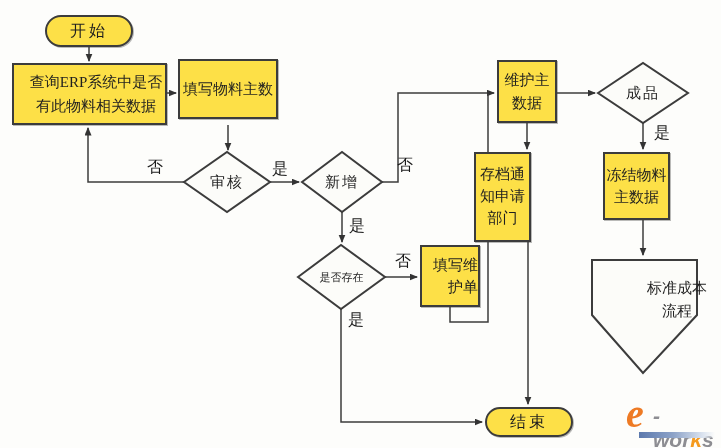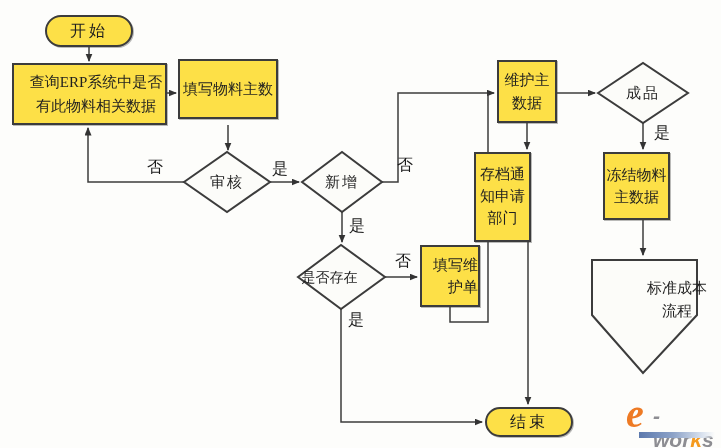--- a/index.html
+++ b/index.html
@@ -34,21 +34,21 @@
   .archive{left:474px;top:152px;width:57px;height:90px;line-height:1.45;}
   .freeze{left:603px;top:152px;width:67px;height:68px;}
   .shape-label{
     position:absolute;
     display:flex;align-items:center;justify-content:center;
     text-align:center;font-size:15px;line-height:1.5;
     pointer-events:none;
   }
   .lbl-review{left:184px;top:167px;width:86px;height:30px;letter-spacing:2px;}
   .lbl-new{left:302px;top:167px;width:80px;height:30px;letter-spacing:2px;text-align:center;}
-  .lbl-exists{left:286px;top:262px;width:87px;height:30px;font-size:14px;}
+  .lbl-exists{left:298px;top:262px;width:87px;height:30px;font-size:11px;}
   .lbl-finished{left:598px;top:78px;width:90px;height:30px;letter-spacing:2px;}
   .lbl-pentagon{left:628px;top:264px;width:98px;height:72px;flex-direction:column;line-height:1.55;}
   .edge-label{
     position:absolute;
     font-size:16px;
     line-height:1;
     color:#181818;
   }
   .el-review-no{left:147px;top:159px;}
   .el-review-yes{left:272px;top:161px;}

